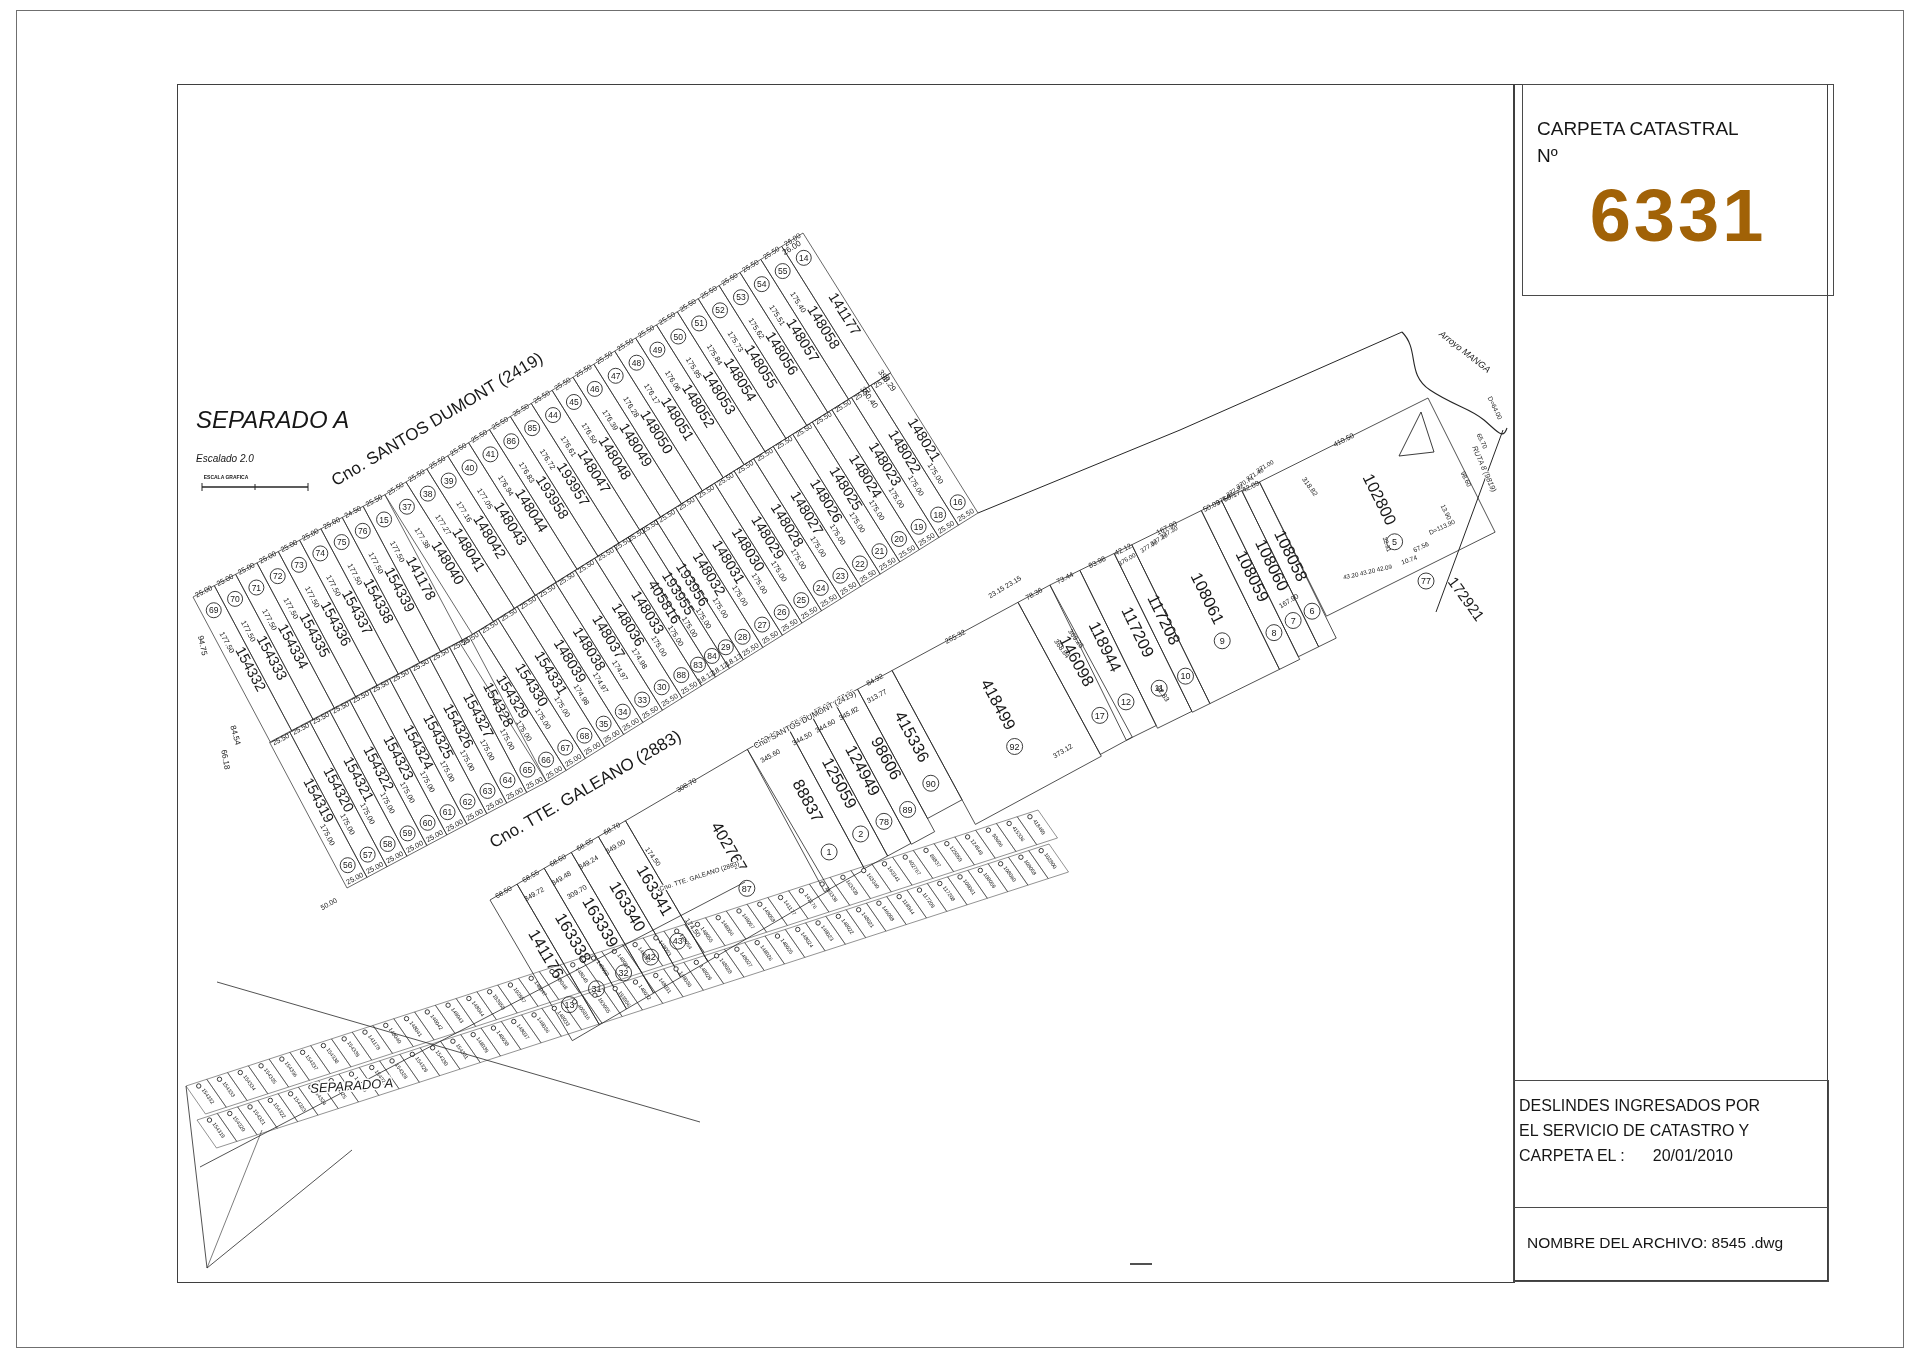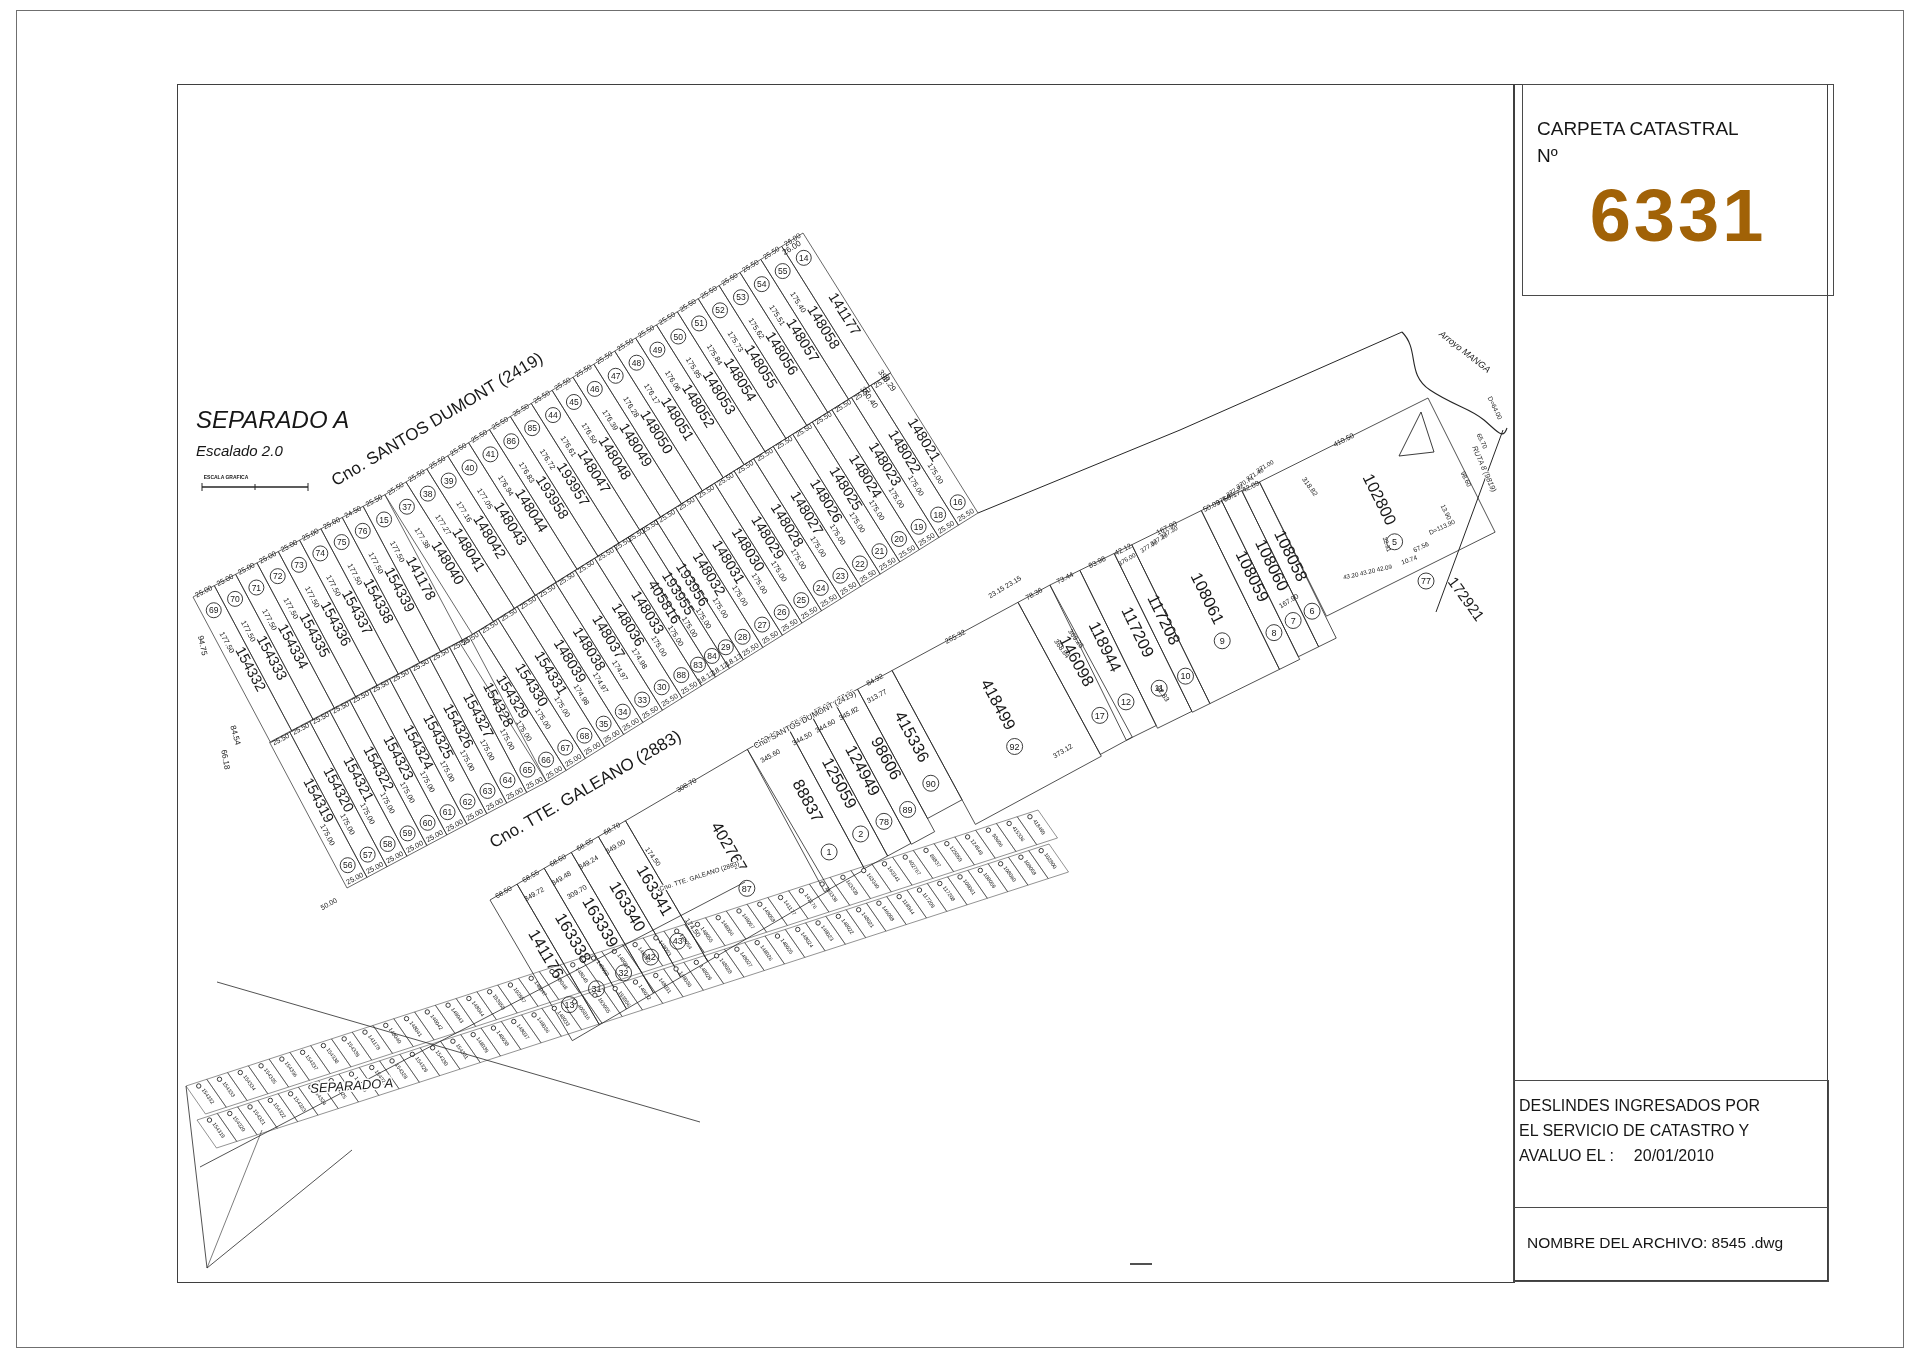--- a/index.html
+++ b/index.html
@@ -5,25 +5,25 @@
   html,body{margin:0;padding:0;background:#e8e8e8;}
   .page{position:relative;width:1920px;height:1358px;background:#ffffff;overflow:hidden;
         font-family:"Liberation Sans",sans-serif;color:#161616;}
   .outer-border{position:absolute;left:16px;top:10px;width:1886px;height:1336px;border:1px solid #6f6f6f;}
   .main-frame{position:absolute;left:177px;top:84px;width:1336px;height:1197px;border:1.4px solid #3f3f3f;}
   .side-panel{position:absolute;left:1513px;top:84px;width:315px;height:1197px;border:1.4px solid #3f3f3f;box-sizing:border-box;}
   .title-box{position:absolute;left:8px;top:-1px;width:312px;height:212px;border:1px solid #4a4a4a;box-sizing:border-box;padding:30px 14px;}
   .title-box .tl{font-size:19px;line-height:27px;}
   .numero{font-size:74px;font-weight:700;letter-spacing:3px;text-align:center;margin-top:4px;color:#a16207;}
   .deslindes-box{position:absolute;left:-1px;top:995px;width:316px;height:128px;border:1px solid #4a4a4a;box-sizing:border-box;padding:12px 5px;font-size:16px;line-height:25px;}
-  .fecha{margin-left:20px;}
+  .fecha{margin-left:28px;}
   .archivo-box{position:absolute;left:-1px;top:1122px;width:316px;height:75px;border:1px solid #4a4a4a;box-sizing:border-box;padding:26px 13px;font-size:15.5px;}
   .legend{position:absolute;left:196px;top:406px;}
   .legend .t1{font-style:italic;font-size:24px;}
-  .legend .t2{font-style:italic;font-size:15px;margin-top:8px;}
+  .legend .t2{font-style:italic;font-size:10px;margin-top:19px;}
   svg.draw{position:absolute;left:0;top:0;pointer-events:none;}
   svg text{font-family:"Liberation Sans",sans-serif;}
 </style>
 </head>
 <body>
 
 <div class="page">
   <div class="outer-border"></div>
   <div class="main-frame"></div>
 
@@ -35,21 +35,21 @@
   <div class="side-panel">
     <div class="title-box">
       <div class="tl">CARPETA CATASTRAL</div>
       <div class="tl">Nº</div>
       <div class="numero">6331</div>
     </div>
     <div class="deslindes-box">
       <div>DESLINDES INGRESADOS POR</div>
       <div>EL SERVICIO DE CATASTRO Y</div>
       <div>
-        <span>AVALUO EL :</span><span class="fecha">20/01/2010</span>
+        <span>CARPETA EL :</span><span class="fecha">20/01/2010</span>
       </div>
     </div>
     <div class="archivo-box">
       <span>NOMBRE DEL ARCHIVO: 8545 .dwg</span>
     </div>
   </div>
 
   <svg class="draw" width="1920" height="1358" viewBox="0 0 1920 1358">
       <path d="M193,597L214.31889320208307,585.6371381410218L291.92758615988964,731.2458287380493L270.60869295780657,742.6086905970276Z" stroke="#262626" stroke-width="0.7" fill="none"></path>
       <text x="246.34422772783515" y="671.4033488988761" font-size="14.5" text-anchor="middle" fill="#181818" transform="rotate(61.9426107659091 246.34422772783515 671.4033488988761)">154332</text>

